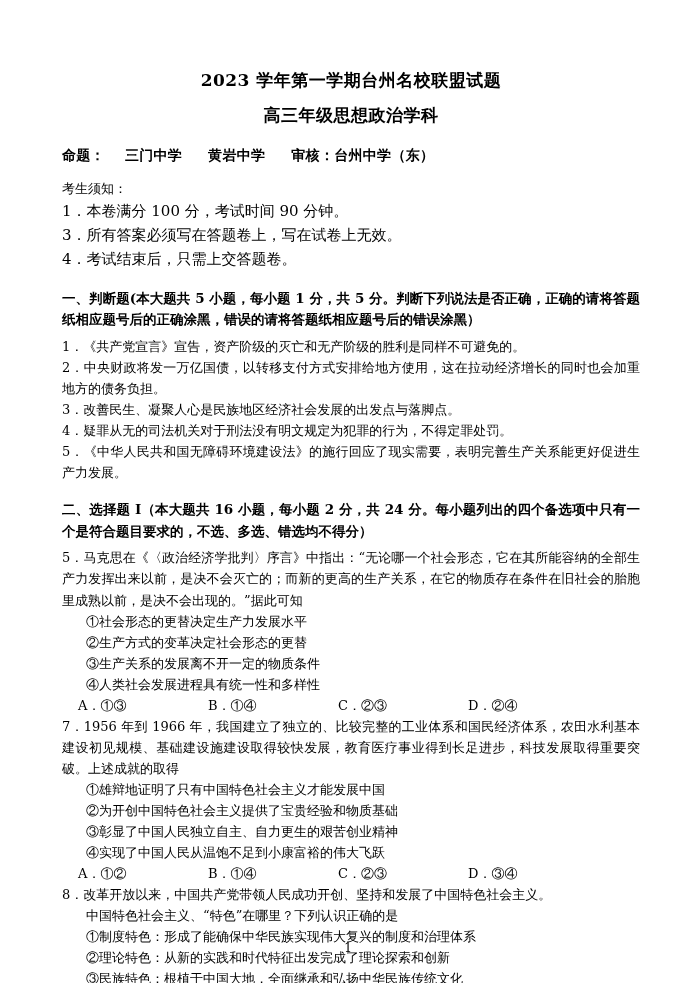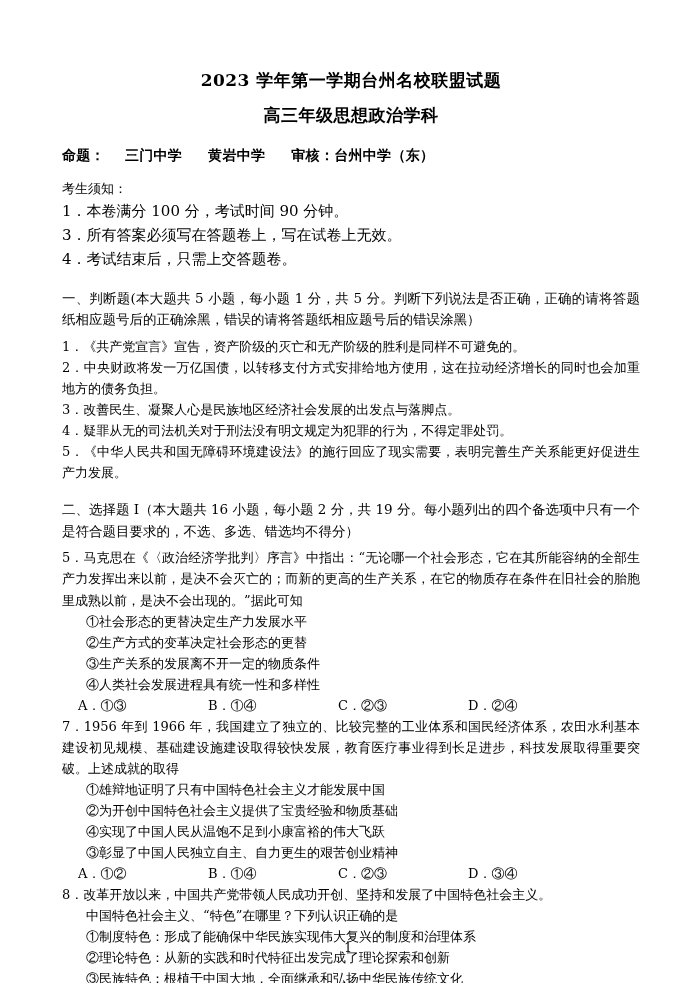--- a/index.html
+++ b/index.html
@@ -65,21 +65,21 @@
   }
   .notice-list {
     font-size: 15px;
     line-height: 1.62;
     font-family: "DejaVu Serif", "Liberation Serif", serif;
   }
   .notice-list div { white-space: nowrap; }
 
   .section-head {
     font-size: 13.5px;
-    font-weight: normal;
+    font-weight: bold;
     margin-top: 16px;
     line-height: 1.6;
     font-family: "DejaVu Serif", "Liberation Serif", serif;
     text-align: justify;
   }
   .q {
     font-size: 13px;
     line-height: 1.62;
     font-family: "DejaVu Serif", "Liberation Serif", serif;
     text-align: justify;
@@ -130,39 +130,39 @@
     </div>
 
     <div class="section-head">一、判断题(本大题共 5 小题，每小题 1 分，共 5 分。判断下列说法是否正确，正确的请将答题纸相应题号后的正确涂黑，错误的请将答题纸相应题号后的错误涂黑）</div>
 
     <div class="q mt6">1．《共产党宣言》宣告，资产阶级的灭亡和无产阶级的胜利是同样不可避免的。</div>
     <div class="q">2．中央财政将发一万亿国债，以转移支付方式安排给地方使用，这在拉动经济增长的同时也会加重地方的债务负担。</div>
     <div class="q">3．改善民生、凝聚人心是民族地区经济社会发展的出发点与落脚点。</div>
     <div class="q">4．疑罪从无的司法机关对于刑法没有明文规定为犯罪的行为，不得定罪处罚。</div>
     <div class="q">5．《中华人民共和国无障碍环境建设法》的施行回应了现实需要，表明完善生产关系能更好促进生产力发展。</div>
 
-    <div class="section-head">二、选择题 I（本大题共 16 小题，每小题 2 分，共 19 分。每小题列出的四个备选项中只有一个是符合题目要求的，不选、多选、错选均不得分）</div>
+    <div class="section-head">二、选择题 I（本大题共 16 小题，每小题 2 分，共 24 分。每小题列出的四个备选项中只有一个是符合题目要求的，不选、多选、错选均不得分）</div>
 
     <div class="q mt6">5．马克思在《〈政治经济学批判〉序言》中指出：“无论哪一个社会形态，它在其所能容纳的全部生产力发挥出来以前，是决不会灭亡的；而新的更高的生产关系，在它的物质存在条件在旧社会的胎胞里成熟以前，是决不会出现的。”据此可知</div>
     <div class="sub">①社会形态的更替决定生产力发展水平</div>
     <div class="sub">②生产方式的变革决定社会形态的更替</div>
     <div class="sub">③生产关系的发展离不开一定的物质条件</div>
     <div class="sub">④人类社会发展进程具有统一性和多样性</div>
     <div class="opts">
       <span class="o">A．①③</span>
       <span class="o">B．①④</span>
       <span class="o">C．②③</span>
       <span class="o">D．②④</span>
     </div>
 
     <div class="q">7．1956 年到 1966 年，我国建立了独立的、比较完整的工业体系和国民经济体系，农田水利基本建设初见规模、基础建设施建设取得较快发展，教育医疗事业得到长足进步，科技发展取得重要突破。上述成就的取得</div>
     <div class="sub">①雄辩地证明了只有中国特色社会主义才能发展中国</div>
     <div class="sub">②为开创中国特色社会主义提供了宝贵经验和物质基础</div>
+    <div class="sub">③彰显了中国人民独立自主、自力更生的艰苦创业精神</div>
     <div class="sub">④实现了中国人民从温饱不足到小康富裕的伟大飞跃</div>
-    <div class="sub">③彰显了中国人民独立自主、自力更生的艰苦创业精神</div>
     <div class="opts">
       <span class="o">A．①②</span>
       <span class="o">B．①④</span>
       <span class="o">C．②③</span>
       <span class="o">D．③④</span>
     </div>
 
     <div class="q">8．改革开放以来，中国共产党带领人民成功开创、坚持和发展了中国特色社会主义。</div>
     <div class="sub">中国特色社会主义、“特色”在哪里？下列认识正确的是</div>
     <div class="sub">①制度特色：形成了能确保中华民族实现伟大复兴的制度和治理体系</div>

